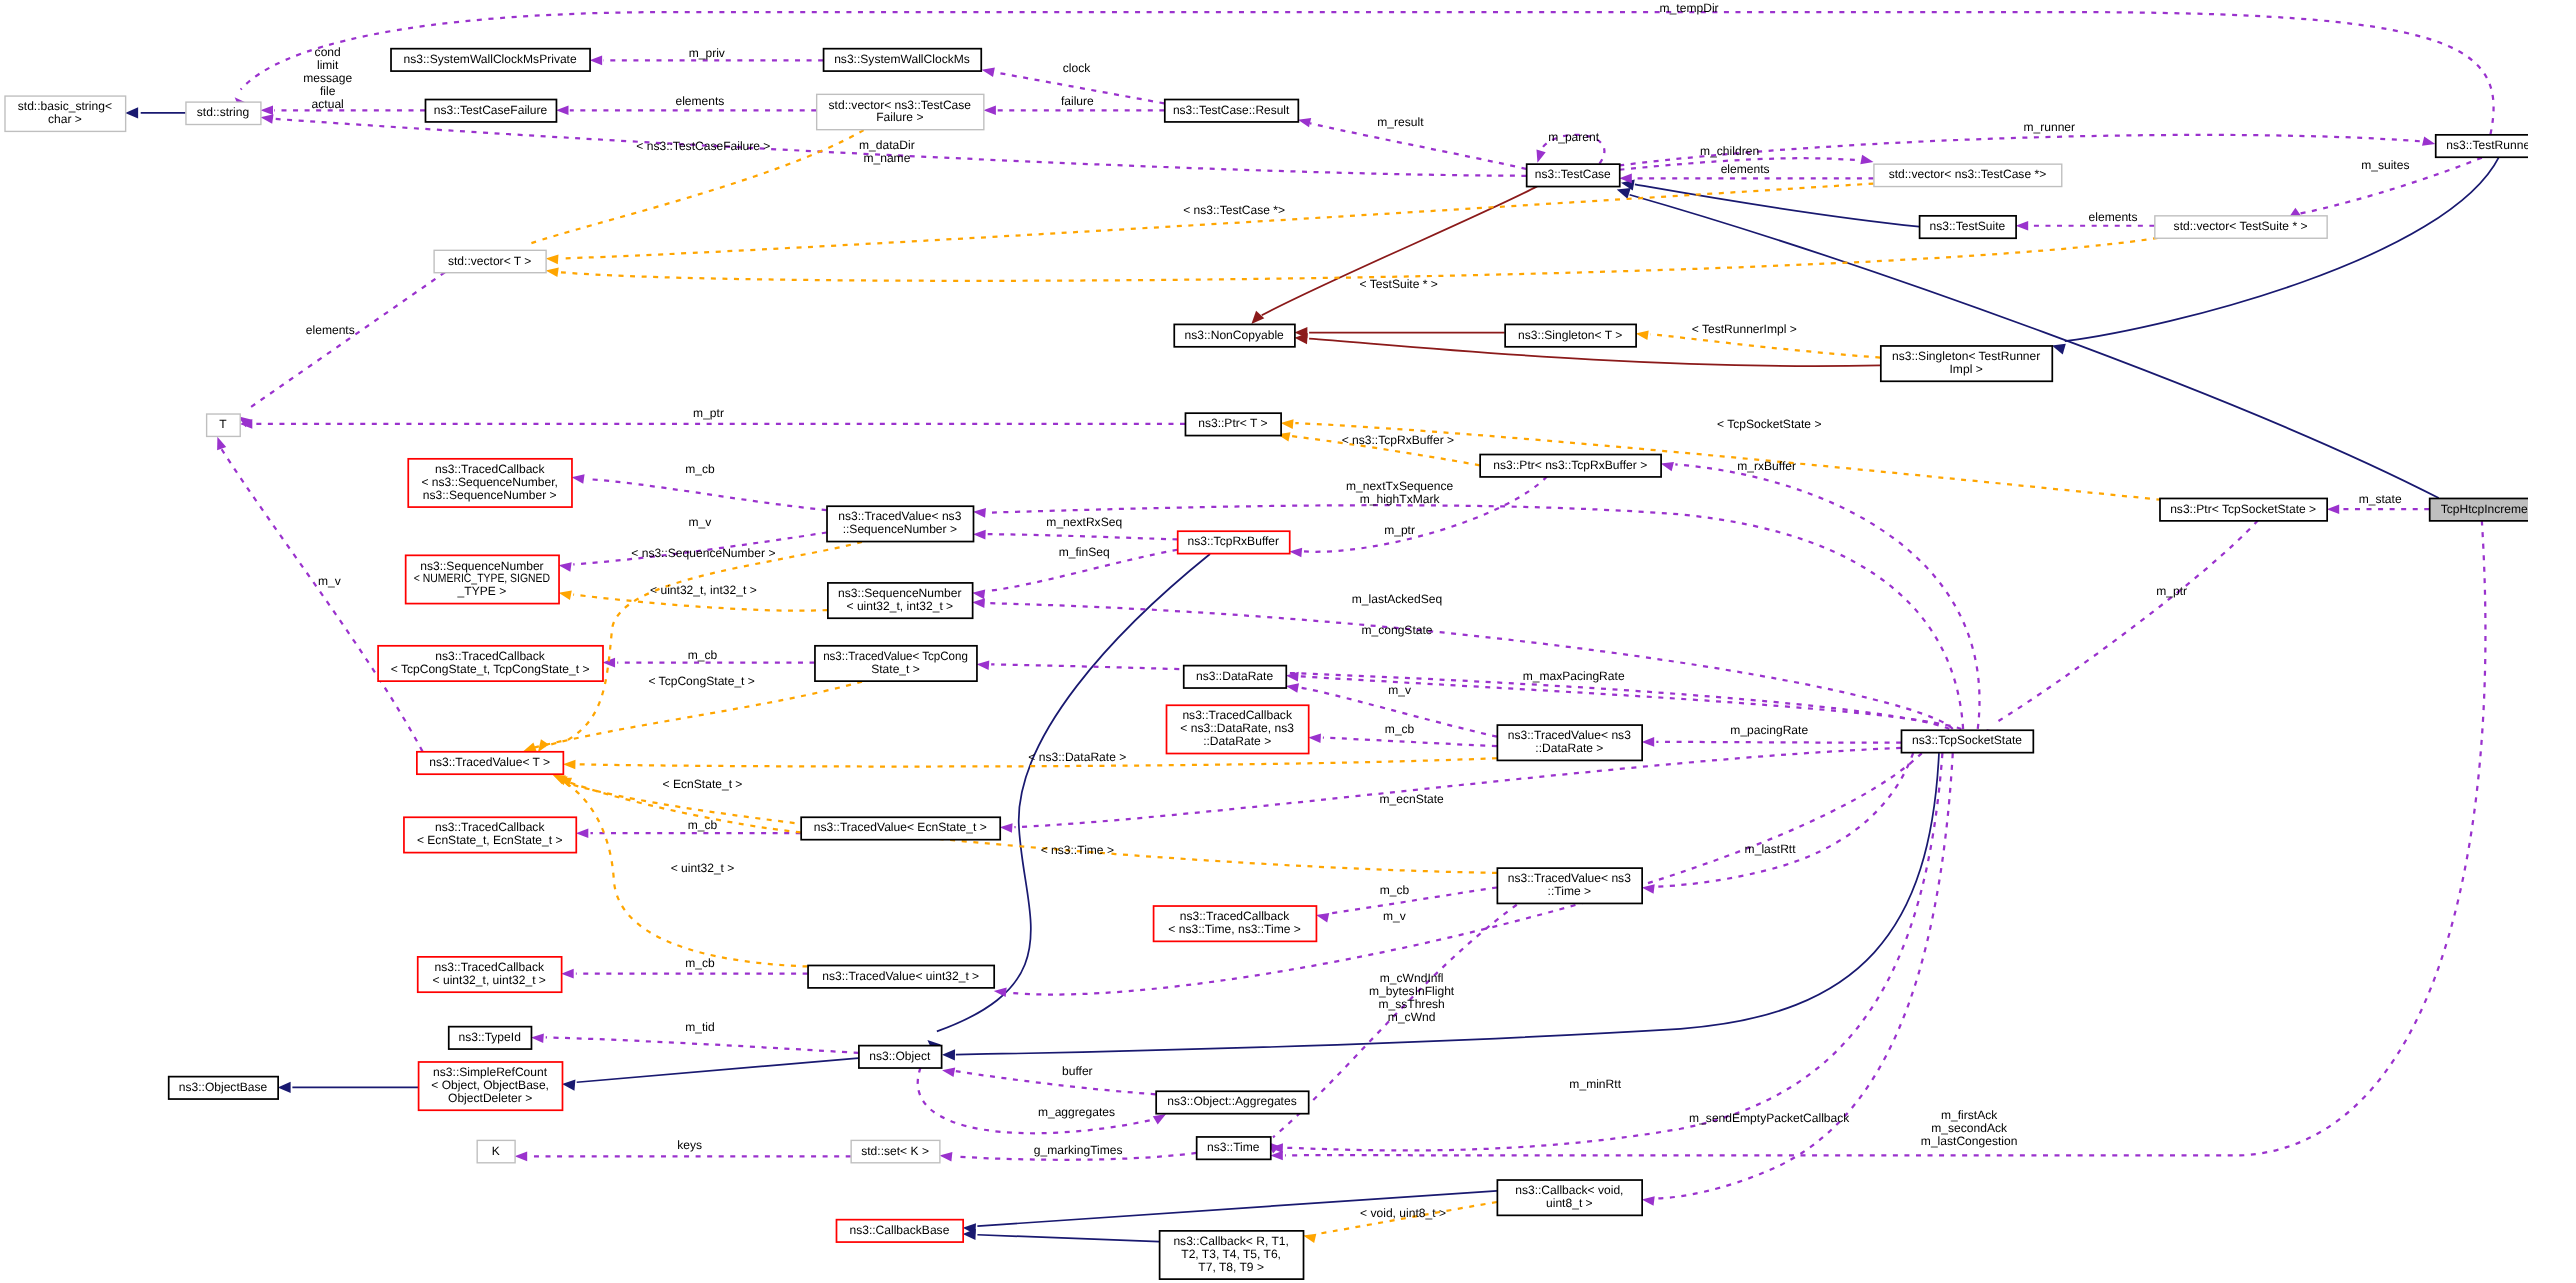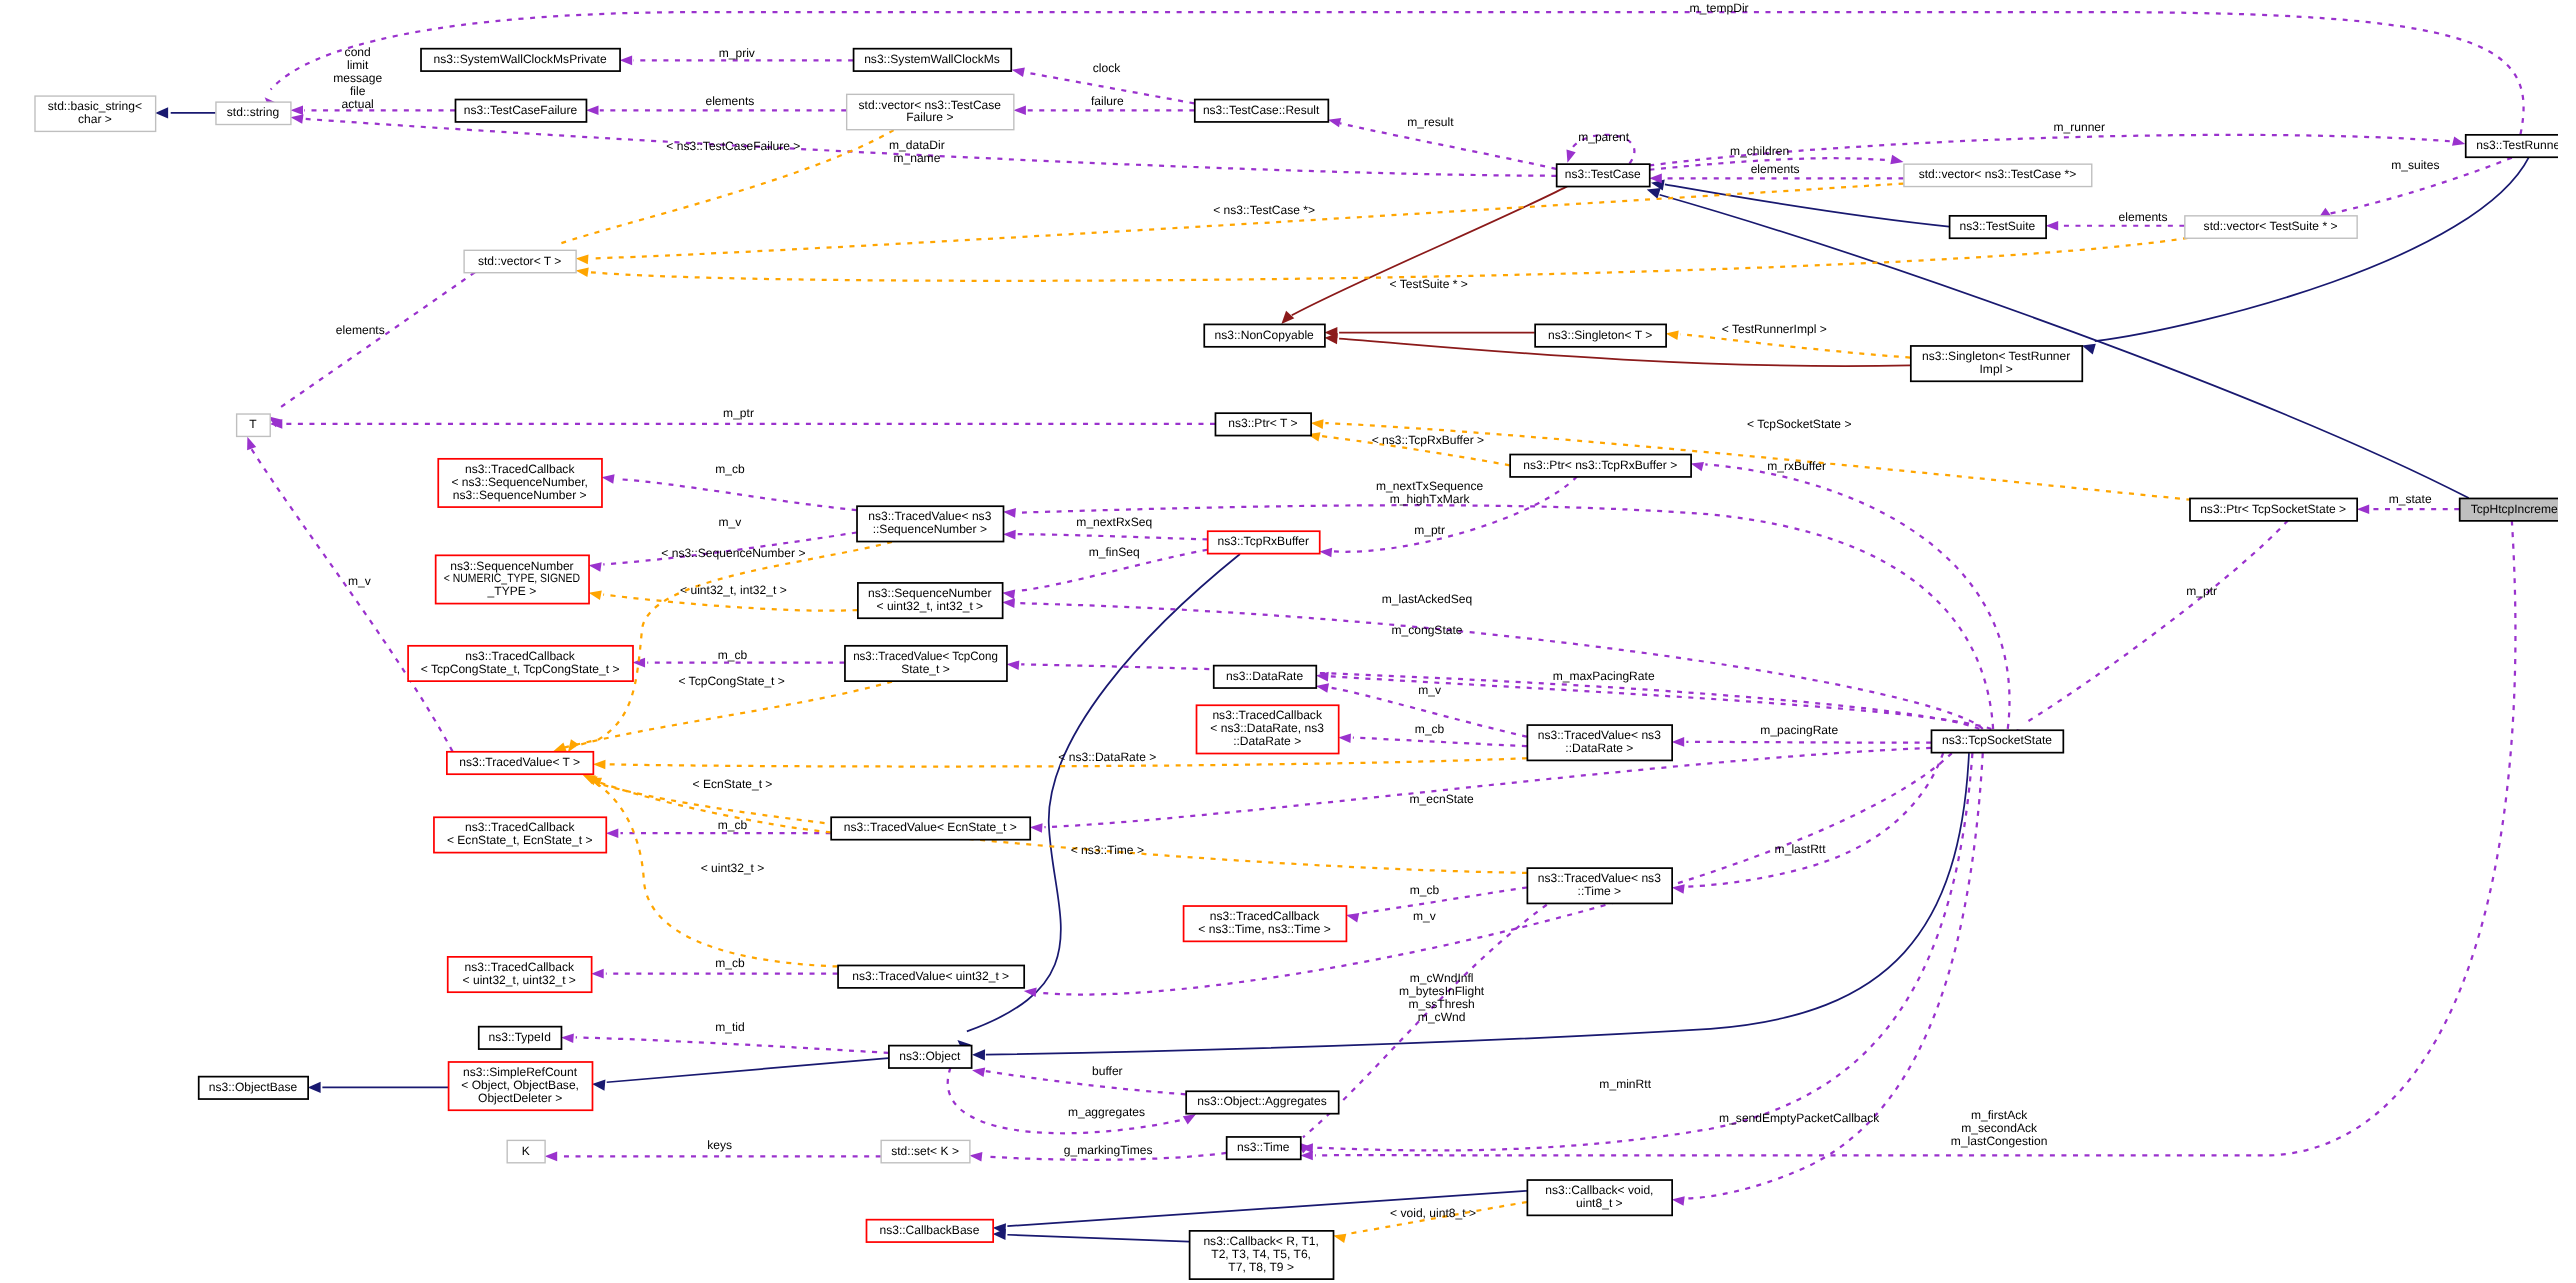--- a/index.html
+++ b/index.html
@@ -1,19 +1,19 @@
 <!DOCTYPE html>
 <html style="font-size:13.8px"><head>
 <meta charset="utf-8">
 <title>Collaboration diagram</title>
 <style>
 html,body{margin:0;padding:0;background:#ffffff;-webkit-font-smoothing:antialiased;}
 *{text-rendering:geometricPrecision;}
 #page{position:relative;width:2528px;height:1283px;background:#ffffff;
-  font-family:"Liberation Sans",sans-serif;overflow:hidden;margin-left:30px;}
+  font-family:"Liberation Sans",sans-serif;overflow:hidden;}
 svg#graph{position:absolute;left:0;top:0;display:block;}
 .nbox{fill:#ffffff;stroke:#000000;stroke-width:2;}
 .nbox.grey{stroke:#bfbfbf;stroke-width:1.6;}
 .nbox.red{stroke:#ff0000;stroke-width:2;}
 .nbox.highlight{fill:#bfbfbf;stroke:#000000;stroke-width:2;}
 .ntext{font-family:"Liberation Sans",sans-serif;font-size:14px;fill:#000000;text-anchor:middle;}
 .elabel{font-family:"Liberation Sans",sans-serif;font-size:14px;fill:#000000;text-anchor:middle;}
 .e-inheritance{fill:none;stroke:#191970;stroke-width:2;}
 .e-aggregation{fill:none;stroke:#9a32cd;stroke-width:2.6;stroke-dasharray:5.8 7.6;}
 .e-instantiation{fill:none;stroke:#ffa500;stroke-width:2.6;stroke-dasharray:5.8 7.6;}

